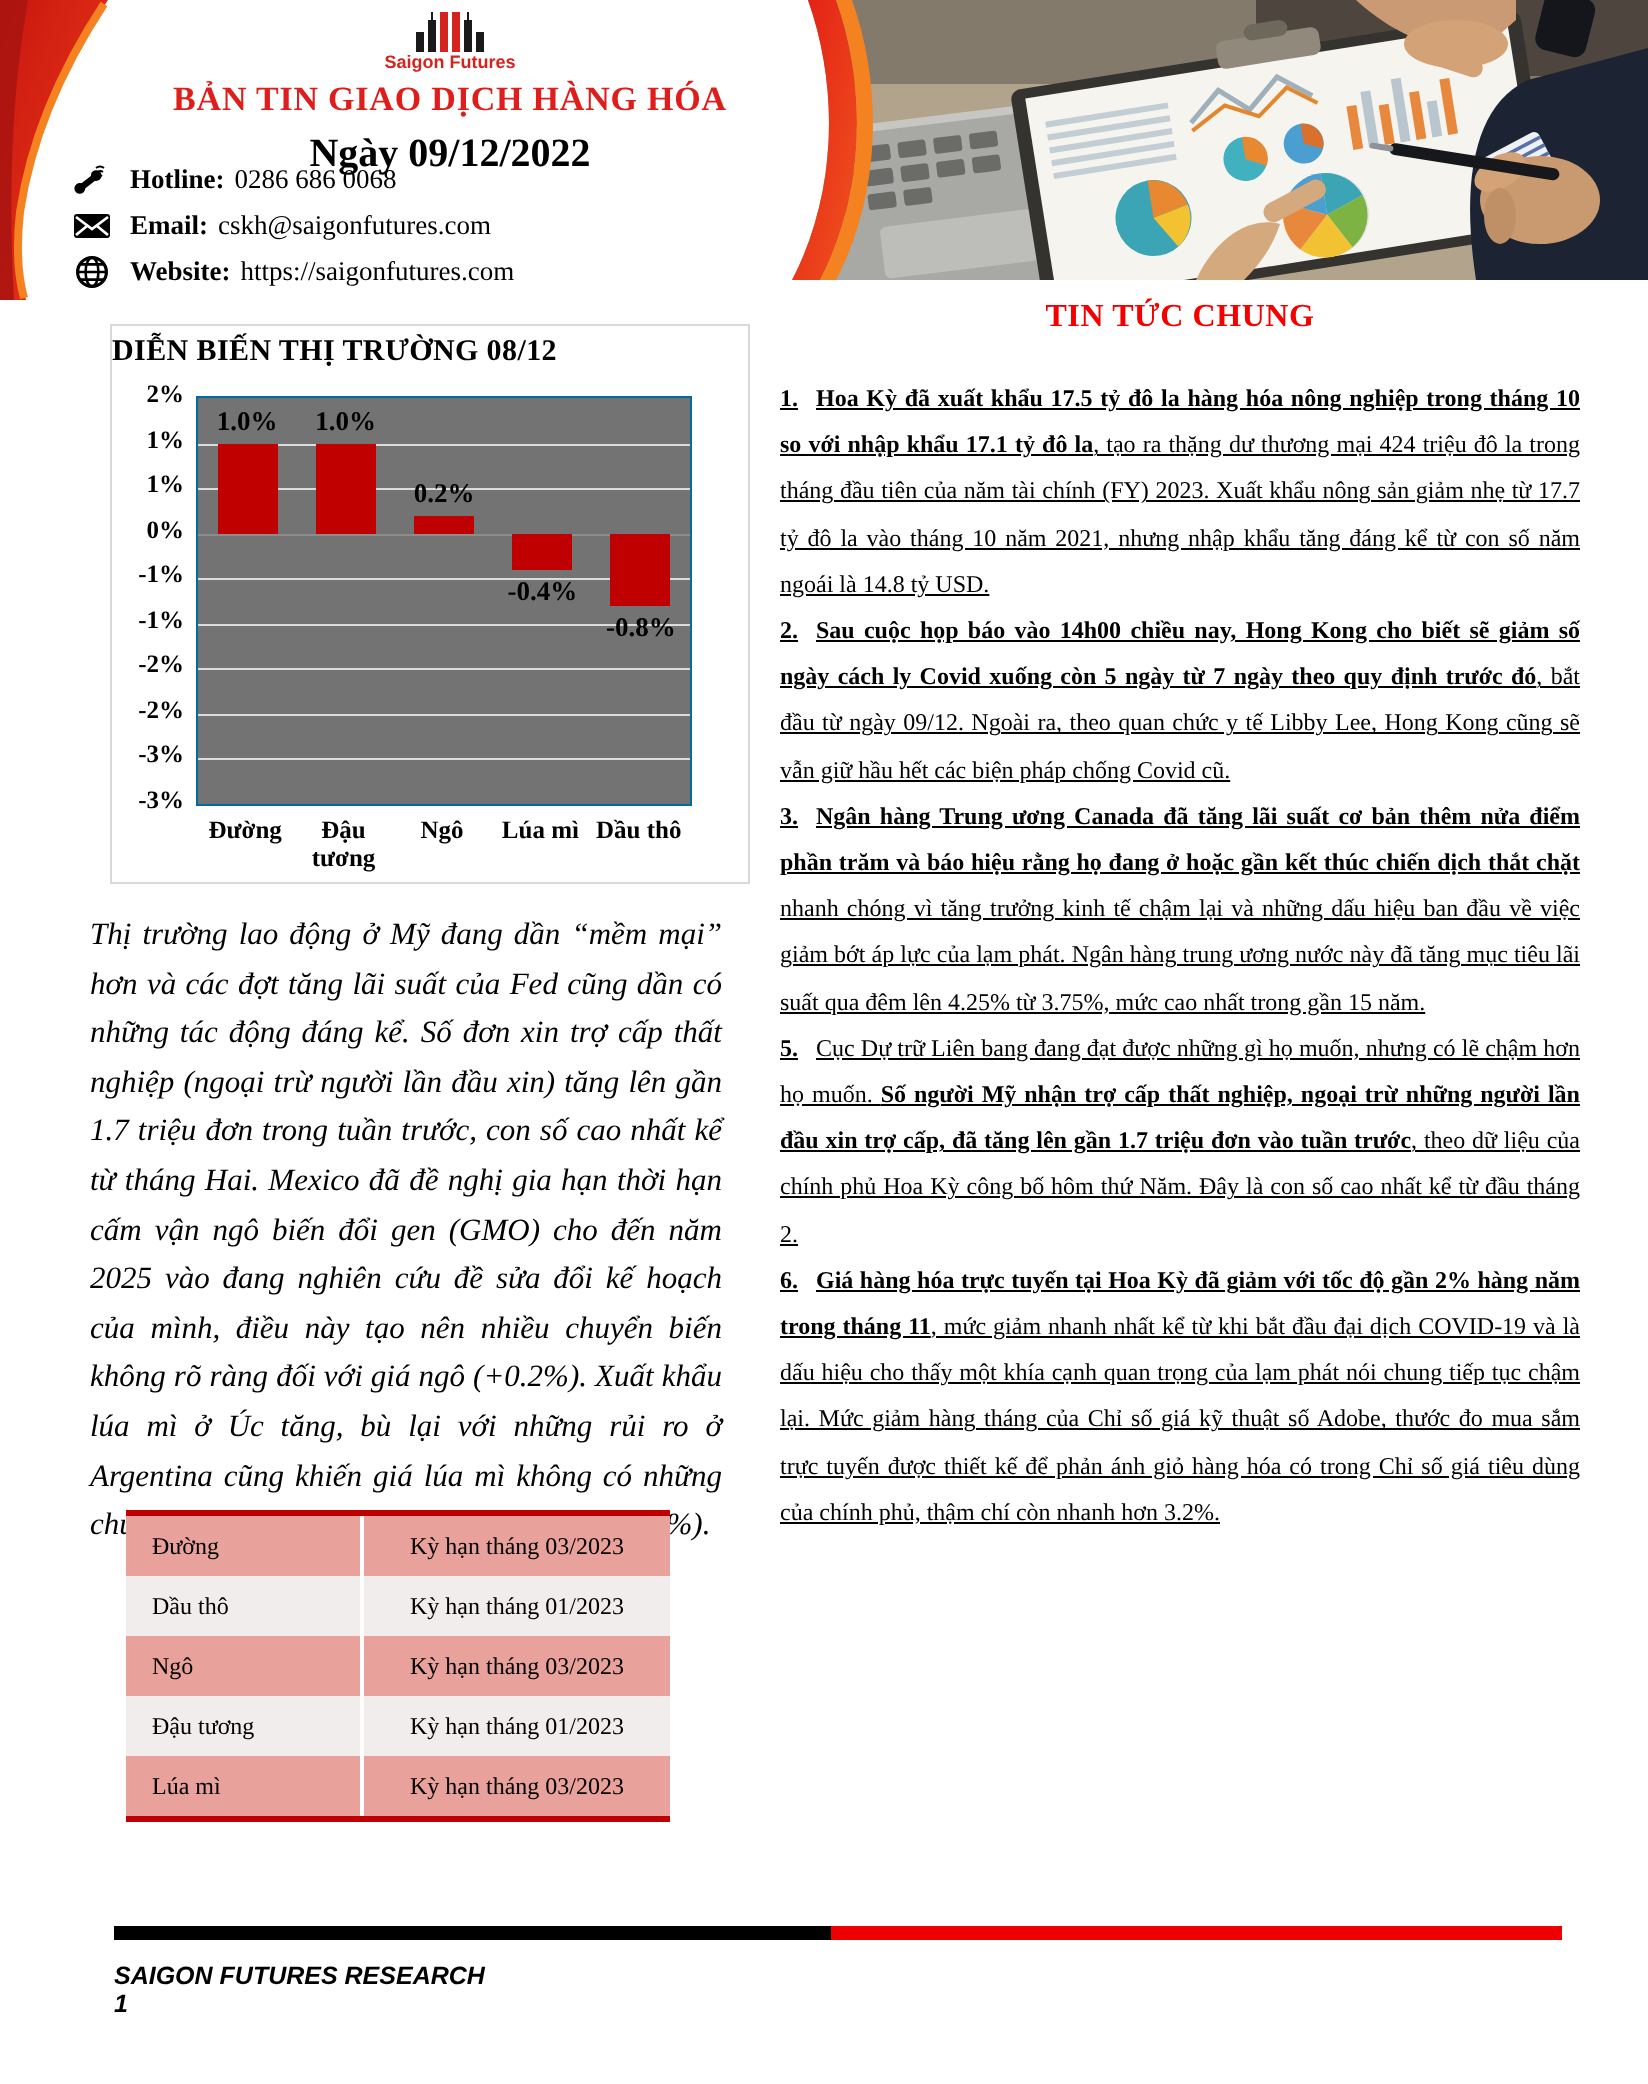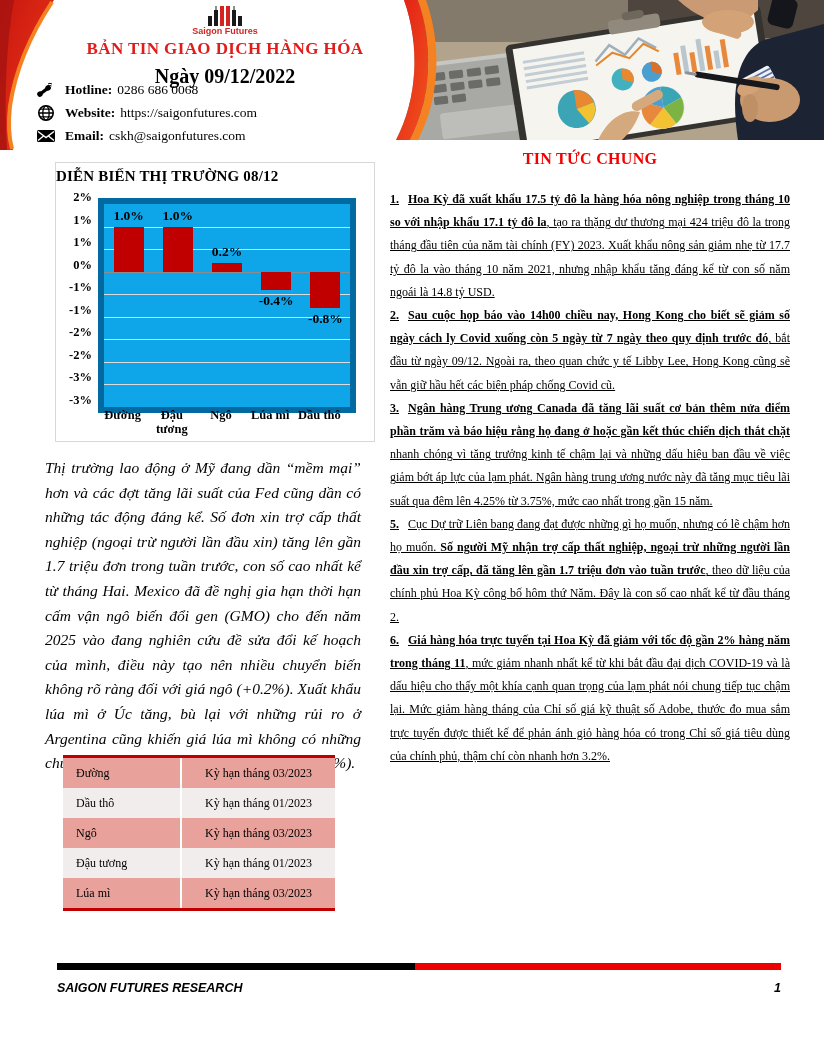--- a/index.html
+++ b/index.html
@@ -14,21 +14,21 @@
   .doc-title{font-size:17px;font-weight:bold;color:#df1e1c;letter-spacing:.4px;margin-top:1px;white-space:nowrap;}
   .doc-date{font-size:20px;font-weight:bold;color:#000;margin-top:6px;}
   .contact{position:absolute;left:36px;top:78px;}
   .contact-row{display:flex;align-items:center;height:23px;font-size:13.5px;}
   .contact-row .cicon{width:20px;height:18px;margin-right:9px;flex:0 0 20px;}
   .contact-row b{margin-right:5px;}
   .photo{position:absolute;right:0;top:0;width:446px;height:140px;display:block;}
   
   .chart{position:absolute;left:55px;top:162px;width:318px;height:278px;border:1px solid #d8d8d8;background:#fff;}
   .chart-title{position:absolute;left:0;top:5px;width:100%;text-align:left;font-size:15px;font-weight:bold;letter-spacing:.2px;}
-  .plot{position:absolute;left:42px;top:35px;width:246px;height:203px;border:6px solid #0369a1;background:#0ea5e9;}
+  .plot{position:absolute;left:42px;top:35px;width:246px;height:203px;border:1px solid #0369a1;background:#737373;}
   .gridline{position:absolute;left:0;width:100%;height:1px;background:#dcdcdc;}
   .zeroline{position:absolute;left:0;width:100%;height:1px;background:#8c8c8c;}
   .bar{position:absolute;}
   .bar-label{position:absolute;font-size:13.5px;font-weight:bold;text-align:center;white-space:nowrap;}
   .ylabel{position:absolute;width:36px;text-align:right;font-size:12.5px;font-weight:bold;}
   .xlabel{position:absolute;text-align:center;font-size:12.5px;font-weight:bold;line-height:1.15;}
   
   .commentary{position:absolute;left:45px;top:456px;width:316px;margin:0;font-style:italic;
               font-size:15.5px;line-height:24.6px;text-align:justify;}
   
@@ -40,21 +40,21 @@
   
   .news{position:absolute;left:390px;top:150px;width:400px;}
   .news-heading{margin:0 0 20px 0;text-align:center;font-size:16px;font-weight:bold;color:#f40000;letter-spacing:.3px;}
   .news-item{margin:0;font-size:12px;line-height:23.2px;text-align:justify;text-decoration:underline;}
   .news-item .num{font-weight:bold;padding-right:9px;}
   .news-item .b{font-weight:bold;}
   
   .footer-bar{position:absolute;left:57px;top:963px;width:724px;height:7px;
               background:linear-gradient(to right,#000 0%,#000 49.5%,#ee0000 49.5%,#ee0000 100%);}
   .footer-row{position:absolute;left:57px;top:981px;width:724px;display:flex;justify-content:space-between;
-              font-family:"Liberation Sans","DejaVu Sans",sans-serif;font-style:italic;font-weight:bold;font-size:12.5px;}
+              font-family:"Liberation Sans","DejaVu Sans",sans-serif;font-style:italic;font-weight:bold;font-size:12.5px;flex-direction:column;}
 </style>
 </head>
 <body>
 
 <div class="page">
 
   <svg class="corner-swoosh" viewBox="0 0 58 150">
     <defs>
       <linearGradient id="gCorner" x1="0" y1="0" x2="1" y2="1">
         <stop offset="0" stop-color="#c8160f"></stop>
@@ -92,34 +92,34 @@
           <circle cx="2.8" cy="10" r="2.7"></circle>
             <circle cx="13.2" cy="10" r="2.7"></circle>
         </g>
         <path d="M12,3 q2,-1.5 4,0 M12.7,5 q1.4,-1 2.8,0 M13.4,7 q.8,-.6 1.6,0" stroke="#000" stroke-width="1" fill="none"></path>
       </svg>
       <b>Hotline:</b>
       <span>0286 686 0068</span>
     </div>
     <div class="contact-row">
       <svg class="cicon" viewBox="0 0 20 18">
+        <rect x="1" y="3" width="18" height="12" rx="1.5" fill="#000"></rect>
+        <path d="M2,4.5 L10,10.5 L18,4.5 M2,13.5 L7.5,9 M18,13.5 L12.5,9" stroke="#fff" stroke-width="1.4" fill="none"></path>
+      </svg>
+      <b>Email:</b>
+      <span>cskh@saigonfutures.com</span>
+    </div>
+    <div class="contact-row">
+      <svg class="cicon" viewBox="0 0 20 18">
         <circle cx="10" cy="9" r="7.2" fill="none" stroke="#000" stroke-width="1.6"></circle>
         <ellipse cx="10" cy="9" rx="3.2" ry="7.2" fill="none" stroke="#000" stroke-width="1.3"></ellipse>
         <path d="M2.8,9 h14.4 M4,5.2 h12 M4,12.8 h12" stroke="#000" stroke-width="1.3"></path>
       </svg>
       <b>Website:</b>
       <span>https://saigonfutures.com</span>
-    </div>
-    <div class="contact-row">
-      <svg class="cicon" viewBox="0 0 20 18">
-        <rect x="1" y="3" width="18" height="12" rx="1.5" fill="#000"></rect>
-        <path d="M2,4.5 L10,10.5 L18,4.5 M2,13.5 L7.5,9 M18,13.5 L12.5,9" stroke="#fff" stroke-width="1.4" fill="none"></path>
-      </svg>
-      <b>Email:</b>
-      <span>cskh@saigonfutures.com</span>
     </div>
   </div>
 
   <svg class="photo" viewBox="0 0 446 140">
     <defs>
       <linearGradient id="gSwoosh" x1="0" y1="0" x2="1" y2="1">
         <stop offset="0" stop-color="#e21c15"></stop>
           <stop offset="1" stop-color="#f0541e"></stop>
       </linearGradient>
       <clipPath id="photoClip">

